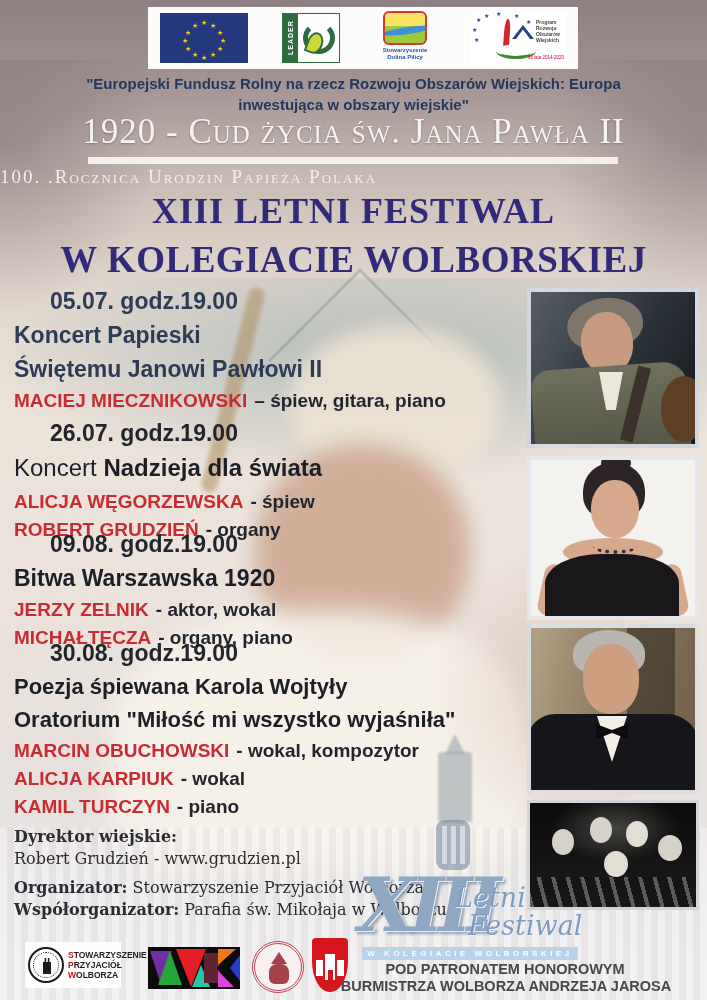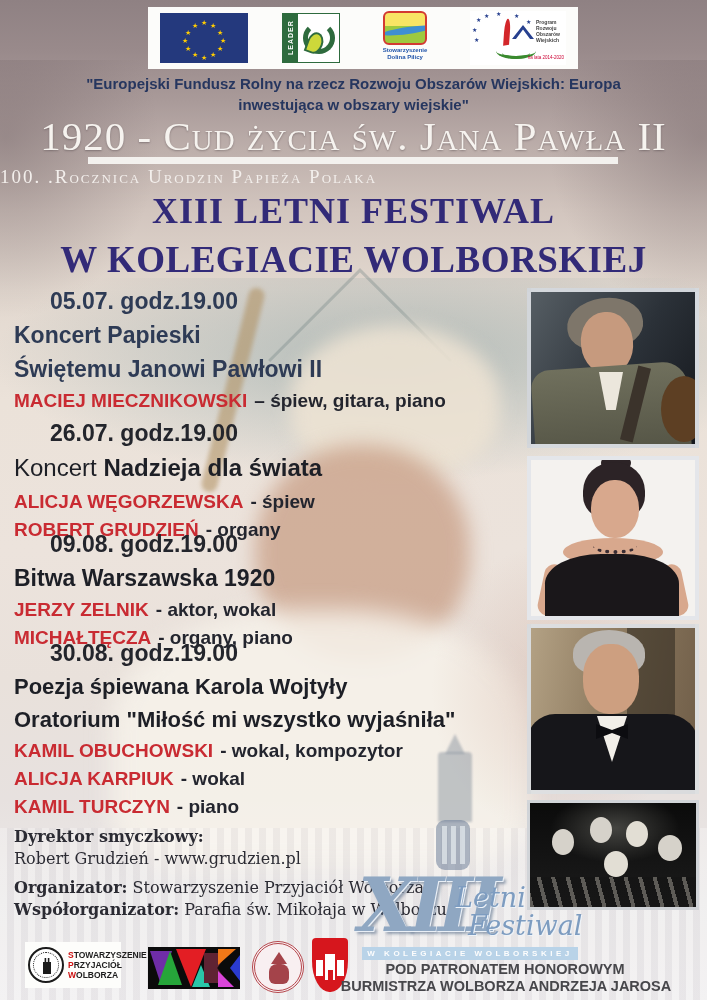--- a/index.html
+++ b/index.html
@@ -70,21 +70,21 @@
   .prow-arc2{position:absolute;left:32px;top:36px;width:28px;height:12px;border-bottom:3px solid #3a8a2e;
     border-radius:50%;}
   .prow-text{position:absolute;right:2px;top:8px;width:28px;font-size:5px;line-height:6px;
     color:#444;font-weight:bold;}
   .prow-sub{position:absolute;right:2px;bottom:5px;width:40px;font-size:4.5px;color:#c03;text-align:right;}
 
   
   .eu-caption{left:0;right:0;top:73px;text-align:center;color:#26365f;font-weight:bold;
     font-size:15px;line-height:21px;}
   .banner{left:0;right:0;top:112px;text-align:center;color:#f6f3ef;
-    font-family:"Liberation Serif",serif;font-variant:small-caps;font-size:41px;letter-spacing:1px;
+    font-family:"Liberation Serif",serif;font-variant:small-caps;font-size:35px;letter-spacing:1px;
     text-shadow:0 1px 2px rgba(60,50,55,.4);}
   .white-bar{left:88px;top:157px;width:530px;height:7px;background:#f3f1ee;}
   .subtitle{left:0;right:0;top:166px;text-align:left;color:#f3efec;
     font-family:"Liberation Serif",serif;font-variant:small-caps;font-size:19px;letter-spacing:2px;}
   .title1{left:0;right:0;top:190px;text-align:center;color:#322a78;font-family:"Liberation Serif",serif;
     font-weight:bold;font-size:36px;letter-spacing:1px;}
   .title2{left:0;right:0;top:238px;text-align:center;color:#322a78;font-family:"Liberation Serif",serif;
     font-weight:bold;font-size:37px;letter-spacing:.5px;}
 
   
@@ -322,32 +322,32 @@
     <div class="artist">
       <span class="nm">MICHAŁTĘCZA</span><span class="rl">- organy, piano</span>
     </div>
   </div>
 
   <div class="abs event ev4" style="top:640px">
     <div class="ev-date">30.08. godz.19.00</div>
     <div class="ev-line dark" style="font-size:22px">Poezja śpiewana Karola Wojtyły</div>
     <div class="ev-line dark" style="font-size:22px">Oratorium "Miłość mi wszystko wyjaśniła"</div>
     <div class="artist">
-      <span class="nm">KAMIL OBUCHOWSKI</span><span class="rl">- wokal, kompozytor</span>
+      <span class="nm">MARCIN OBUCHOWSKI</span><span class="rl">- wokal, kompozytor</span>
     </div>
     <div class="artist">
       <span class="nm">ALICJA KARPIUK</span><span class="rl">- wokal</span>
     </div>
     <div class="artist">
       <span class="nm">KAMIL TURCZYN</span><span class="rl">- piano</span>
     </div>
   </div>
 
   <div class="abs credits">
-    <div class="row lbl">Dyrektor smyczkowy:</div>
+    <div class="row lbl">Dyrektor wiejskie:</div>
     <div class="row">Robert Grudzień -  www.grudzien.pl</div>
     <div class="gap"></div>
     <div class="row">
       <span class="lbl">Organizator:</span>
       <span>Stowarzyszenie Przyjaciół Wolborza</span>
     </div>
     <div class="row">
       <span class="lbl">Współorganizator:</span>
       <span>Parafia św. Mikołaja w Wolborzu,</span>
     </div>

